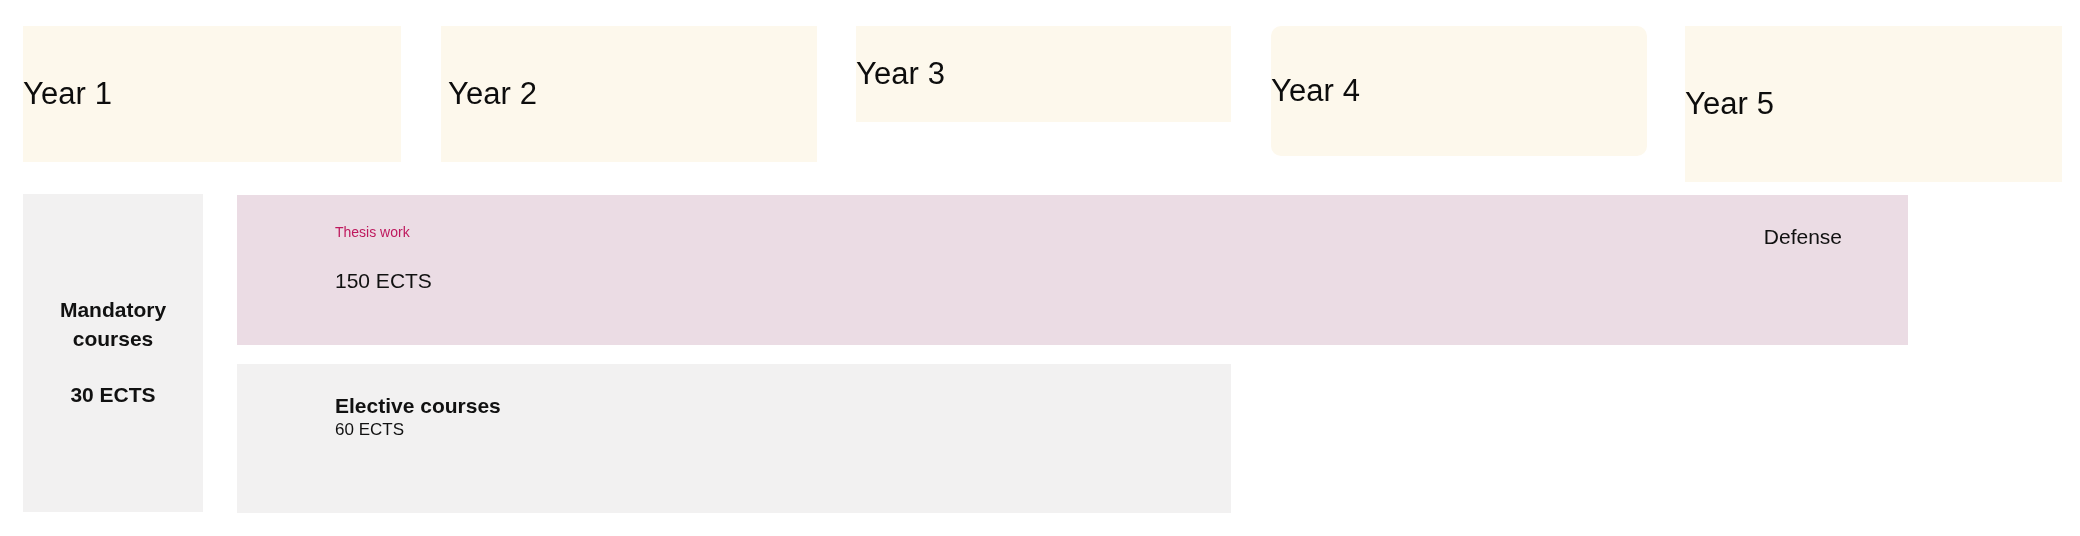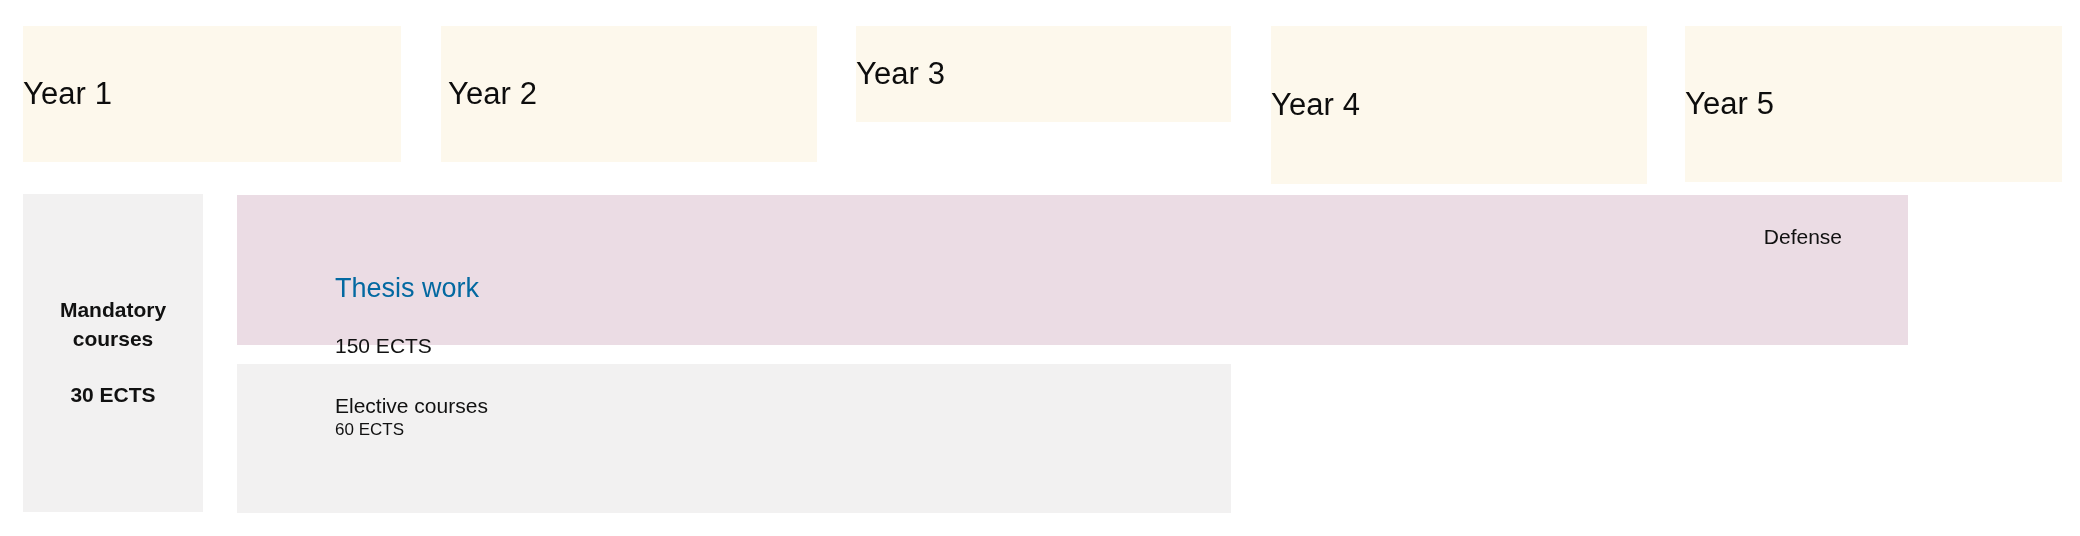--- a/index.html
+++ b/index.html
@@ -69,25 +69,24 @@
   
   .thesis-box {
     background: #ebdce4;
   }
   .thesis-text-group {
     position: absolute;
     left: 98px;
     top: 28px;
   }
   .thesis-title {
-    font-size: 27px;
+    font-size: 14px;
     line-height: 1.3;
-    color: #0369a1;
+    color: #be185d;
     white-space: nowrap;
-    margin-top: 48px;
   }
   .thesis-ects {
     font-size: 21px;
     line-height: 1.3;
     color: #111111;
     margin-top: 26px;
     white-space: nowrap;
   }
   .defense-label {
     position: absolute;
@@ -106,20 +105,21 @@
   .elective-text-group {
     position: absolute;
     left: 98px;
     top: 28px;
   }
   .elective-title {
     font-size: 21px;
     line-height: 1.3;
     color: #111111;
     white-space: nowrap;
+    font-weight: bold;
   }
   .elective-ects {
     font-size: 17px;
     line-height: 1.3;
     color: #111111;
     white-space: nowrap;
   }
 </style>
 </head>
 <body>
@@ -131,21 +131,21 @@
   </div>
 
   <div class="block year-box" style="left:441px; top:26px; width:376px; height:136px;padding-left:7px;">
     <span class="year-label">Year 2</span>
   </div>
 
   <div class="block year-box" style="left:856px; top:26px; width:375px; height:96px;">
     <span class="year-label">Year 3</span>
   </div>
 
-  <div class="block year-box" style="left:1271px; top:26px; width:376px; height:158px;">
+  <div class="block year-box" style="left:1271px; top:26px; width:376px; height:130px;border-radius:10px;">
     <span class="year-label">Year 4</span>
   </div>
 
   <div class="block year-box" style="left:1685px; top:26px; width:377px; height:156px;">
     <span class="year-label">Year 5</span>
   </div>
 
   <div class="block mandatory-box" style="left:23px; top:194px; width:180px; height:318px;">
     <div class="mandatory-title">
       <span>Mandatory</span>

